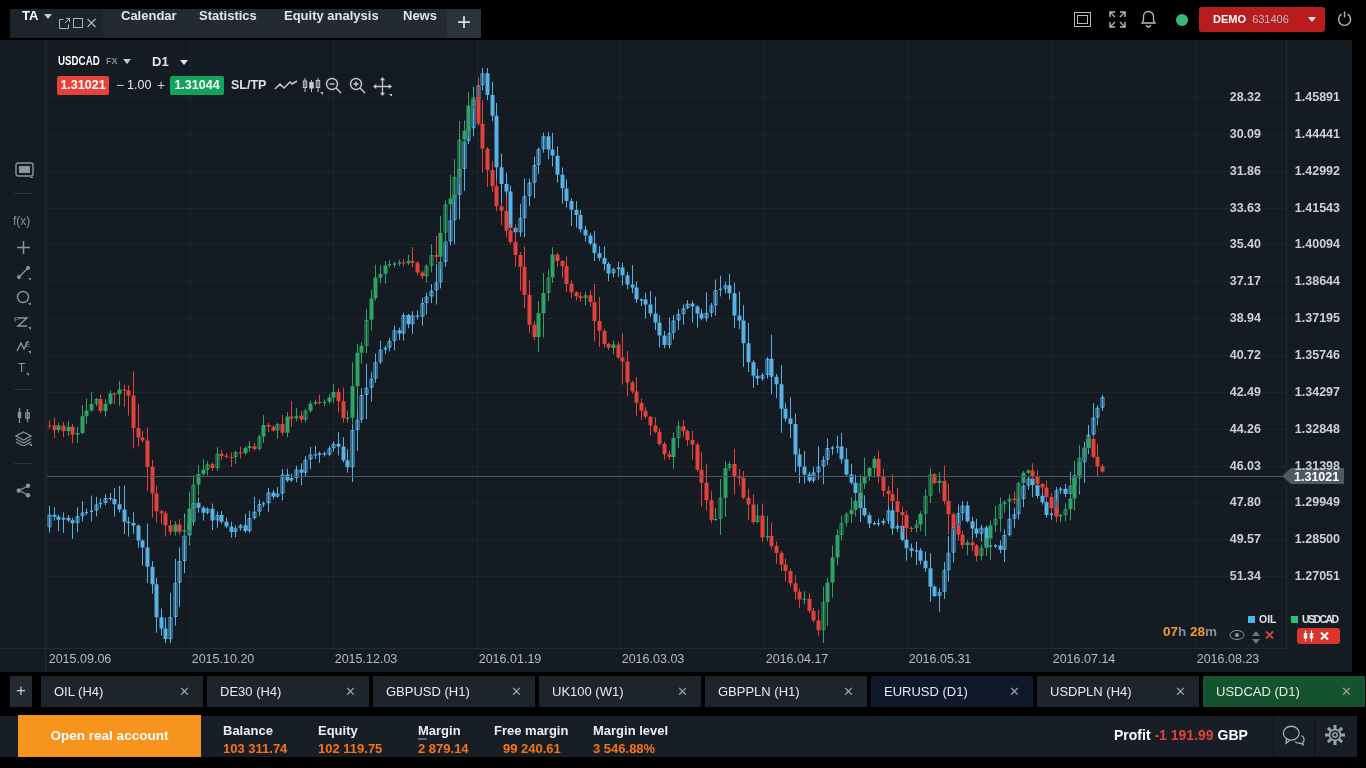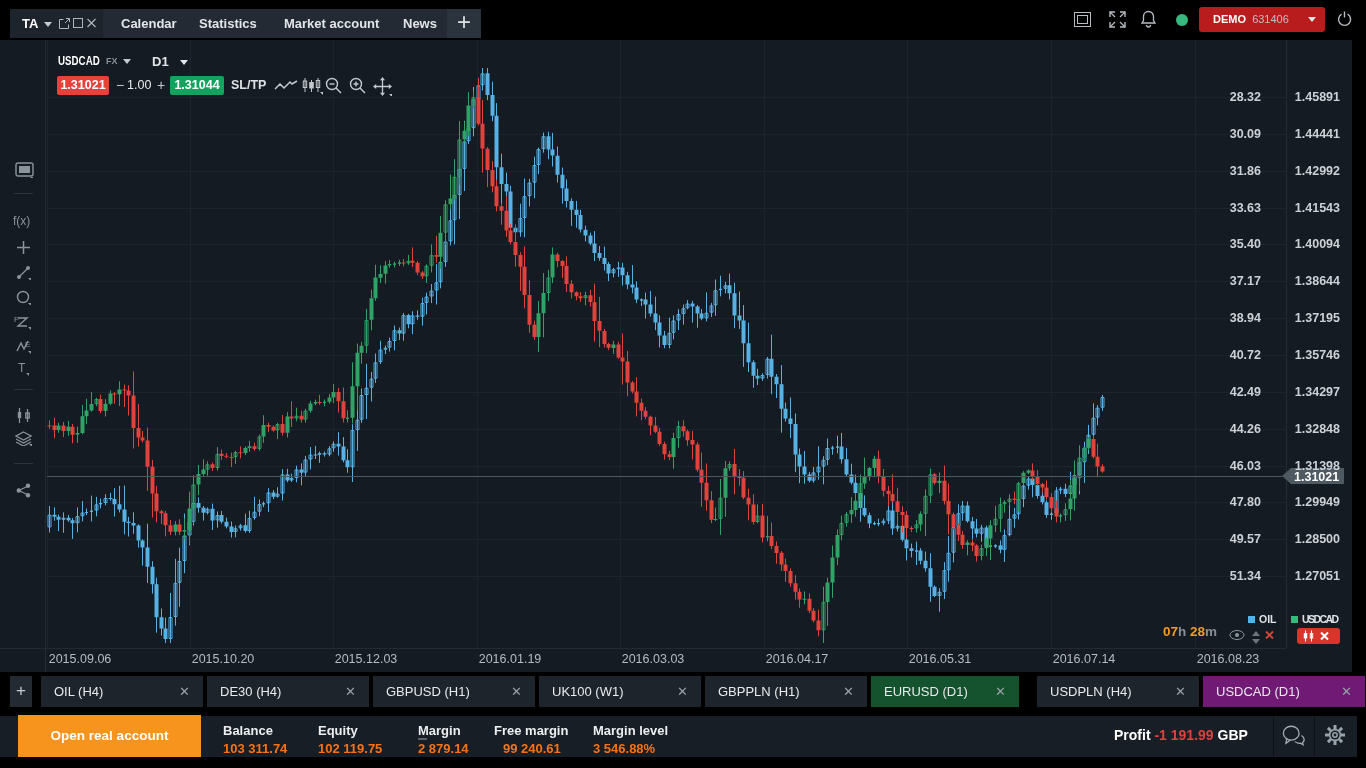--- a/index.html
+++ b/index.html
@@ -1,21 +1,21 @@
 <!DOCTYPE html>
 <html><head><meta charset="utf-8"><style>
 *{margin:0;padding:0;box-sizing:border-box}
 html,body{width:1366px;height:768px;background:#000;font-family:"Liberation Sans",sans-serif;overflow:hidden}
 body{position:relative}
 .abs{position:absolute}
 
 #topbar{position:absolute;left:10px;top:9px;width:437px;height:29px;background:#1d242b}
 #topbar .tabseg{position:absolute;left:93px;top:0;width:344px;height:29px;background:#232a33}
 #plus-seg{position:absolute;left:447px;top:9px;width:34px;height:29px;background:#2b333c;color:#dfe3e6;font-size:24px;text-align:center;line-height:26px;font-weight:400}
-.ttab{position:absolute;top:9px;height:42px;line-height:29px;color:#e3e6e9;font-size:13px;font-weight:bold}
+.ttab{position:absolute;top:1px;height:42px;line-height:29px;color:#e3e6e9;font-size:13px;font-weight:bold}
 #ta-lab{left:22px;color:#fff}
 .careticon{display:inline-block;width:0;height:0;border-left:4px solid transparent;border-right:4px solid transparent;border-top:5px solid #c6cbd0;vertical-align:middle;margin-left:6px}
 
 .tico{position:absolute;top:12px;color:#b6bcc2}
 #acctbox{position:absolute;left:1199px;top:7px;width:126px;height:25px;background:#b91c1c;border-radius:3px;color:#fff;font-size:11px;line-height:25px}
 
 #chart{position:absolute;left:0;top:40px;width:1352px;height:632px;background:#151b23}
 #toolbar{position:absolute;left:0;top:0;width:46px;height:632px;border-right:1px solid #242b33}
 
 #sym{position:absolute;left:58px;top:14px;color:#fff;font-size:12.5px;font-weight:bold;transform:scaleX(0.78);transform-origin:0 0;white-space:nowrap}
@@ -49,21 +49,21 @@
 <div class="ttab" id="ta-lab">TA<span class="careticon"></span></div>
 <svg class="abs" style="left:59px;top:18px" width="40" height="11" viewBox="0 0 40 11">
     <g stroke="#aeb5bb" fill="none">
       <path d="M4.5 1.5h-4v9h9v-4M6 5l4.5-4.5M10.5 4V0.5H7"></path>
       <rect x="14.5" y="0.5" width="9" height="9"></rect>
       <path d="M28.5 1l8 8M36.5 1l-8 8" stroke-width="1.2"></path>
     </g>
   </svg>
 <div class="ttab" style="left:121px">Calendar</div>
 <div class="ttab" style="left:199px">Statistics</div>
-<div class="ttab" style="left:284px">Market account</div>
+<div class="ttab" style="left:284px">Equity analysis</div>
 <div class="ttab" style="left:403px">News</div>
 <div id="plus-seg">+</div>
 
 <svg class="tico" style="left:1074px;top:12px" width="17" height="15" viewBox="0 0 17 15">
     <rect x="0.5" y="0.5" width="16" height="14" fill="none" stroke="#b6bcc2"></rect>
     <rect x="3.5" y="3.5" width="10" height="8" fill="none" stroke="#b6bcc2"></rect>
   </svg>
 <svg class="tico" style="left:1109px;top:11px" width="17" height="17" viewBox="0 0 17 17">
     <g stroke="#b6bcc2" stroke-width="1.4" fill="none">
       <path d="M6 1H1v5M11 1h5v5M6 16H1v-5M11 16h5v-5"></path>
@@ -292,29 +292,29 @@
       <span class="x">✕︎</span>
     </div>
     <div class="itab" style="left:539px;width:162px;background:#1d242c">
       <span class="lb">UK100 (W1)</span>
       <span class="x">✕︎</span>
     </div>
     <div class="itab" style="left:705px;width:162px;background:#1d242c">
       <span class="lb">GBPPLN (H1)</span>
       <span class="x">✕︎</span>
     </div>
-    <div class="itab" style="left:871px;width:148px;background:#14532d">
+    <div class="itab" style="left:871px;width:162px;background:#0f172a">
       <span class="lb">EURUSD (D1)</span>
       <span class="x">✕︎</span>
     </div>
     <div class="itab" style="left:1037px;width:162px;background:#1d242c">
       <span class="lb">USDPLN (H4)</span>
       <span class="x">✕︎</span>
     </div>
-    <div class="itab" style="left:1203px;width:162px;background:#701a75">
+    <div class="itab" style="left:1203px;width:162px;background:#14532d">
       <span class="lb">USDCAD (D1)</span>
       <span class="x">✕︎</span>
     </div>
 </div>
 
 <div id="status">
   <div id="orange">Open real account</div>
   <div class="slab" style="left:223px">Balance</div>
     <div class="sval" style="left:223px">103 311.74</div>
   <div class="slab" style="left:318px">Equity</div>

